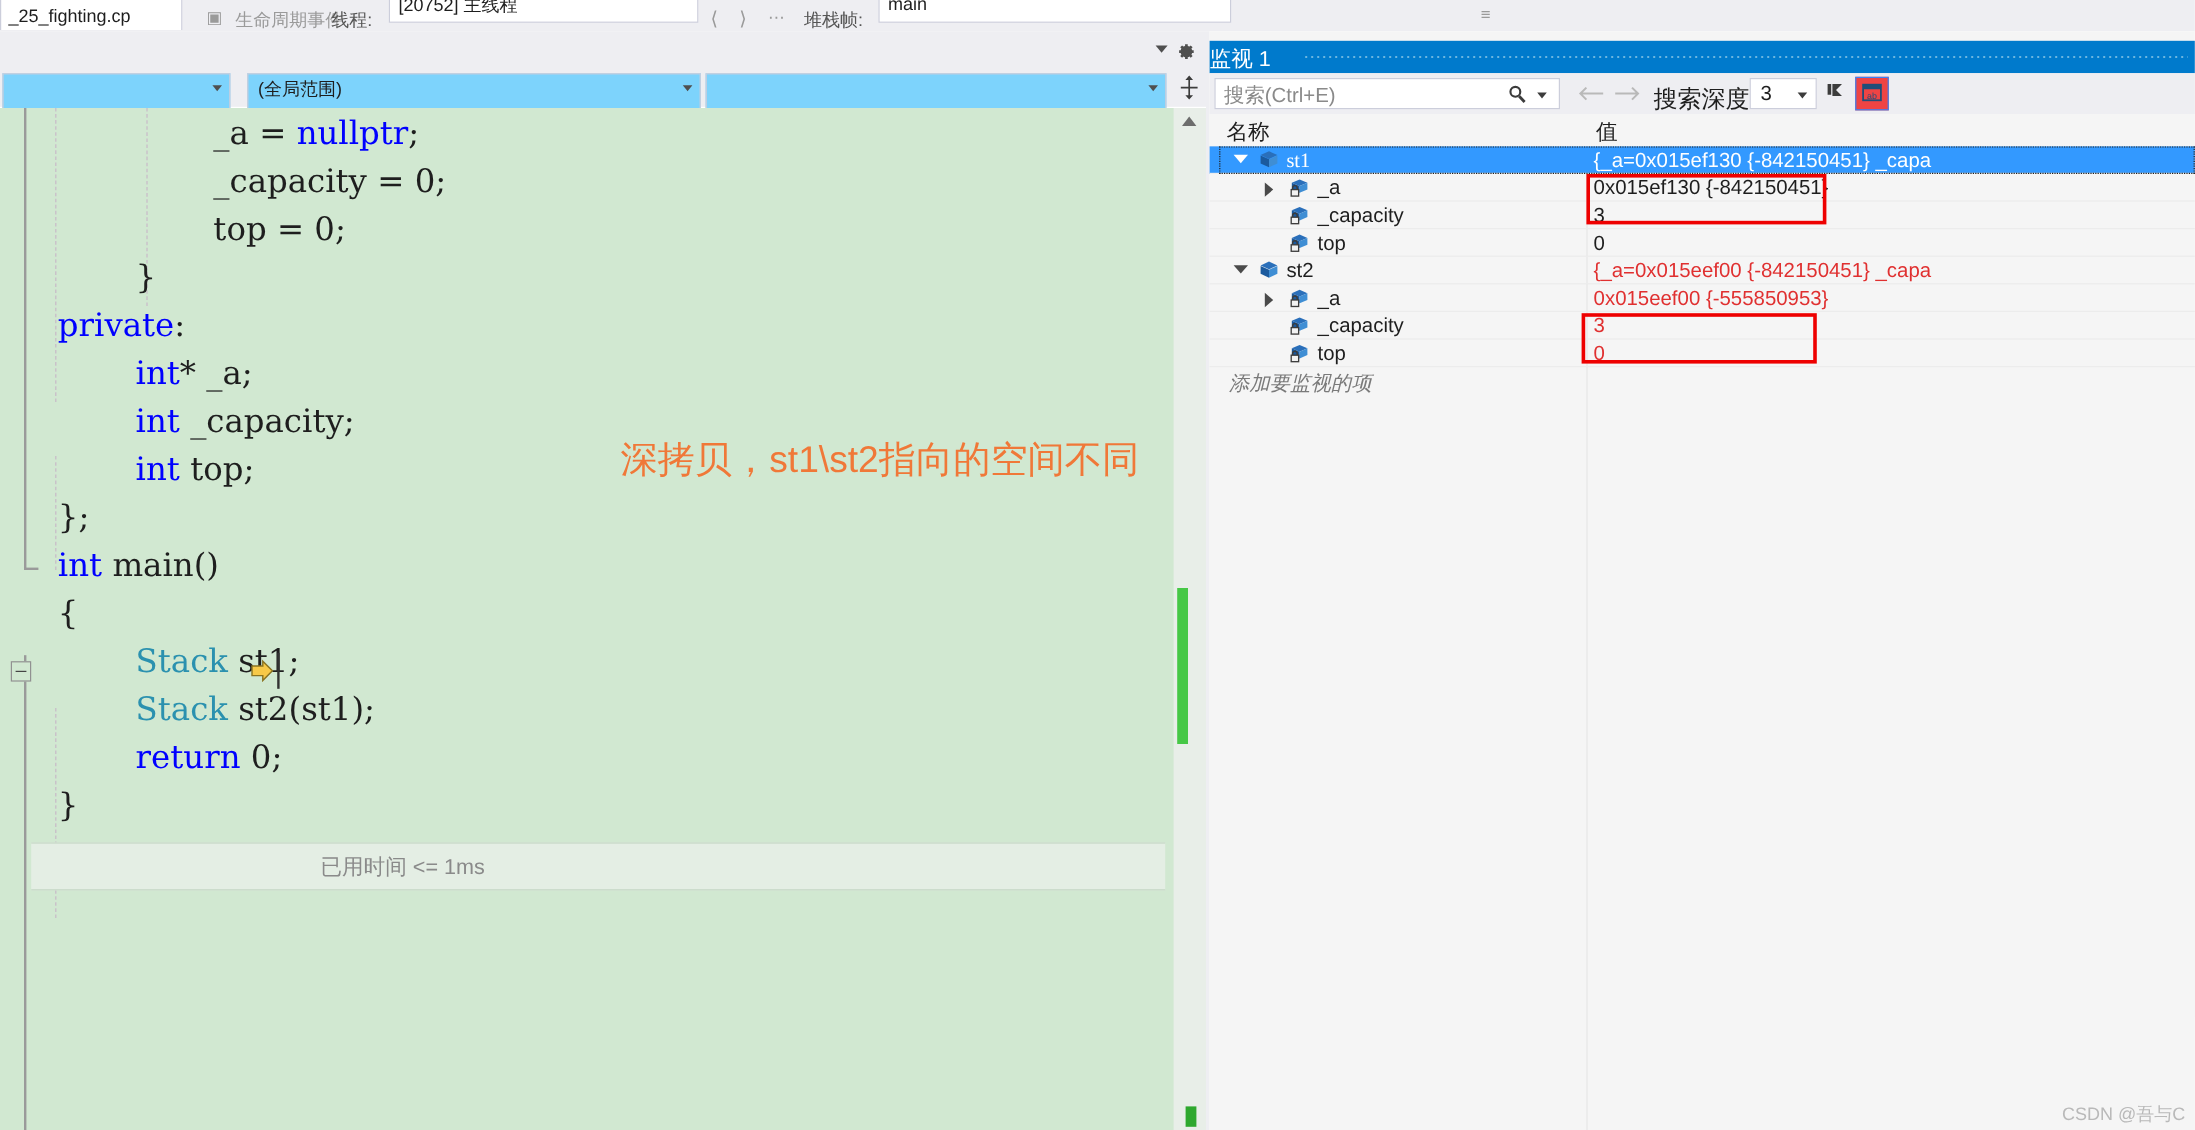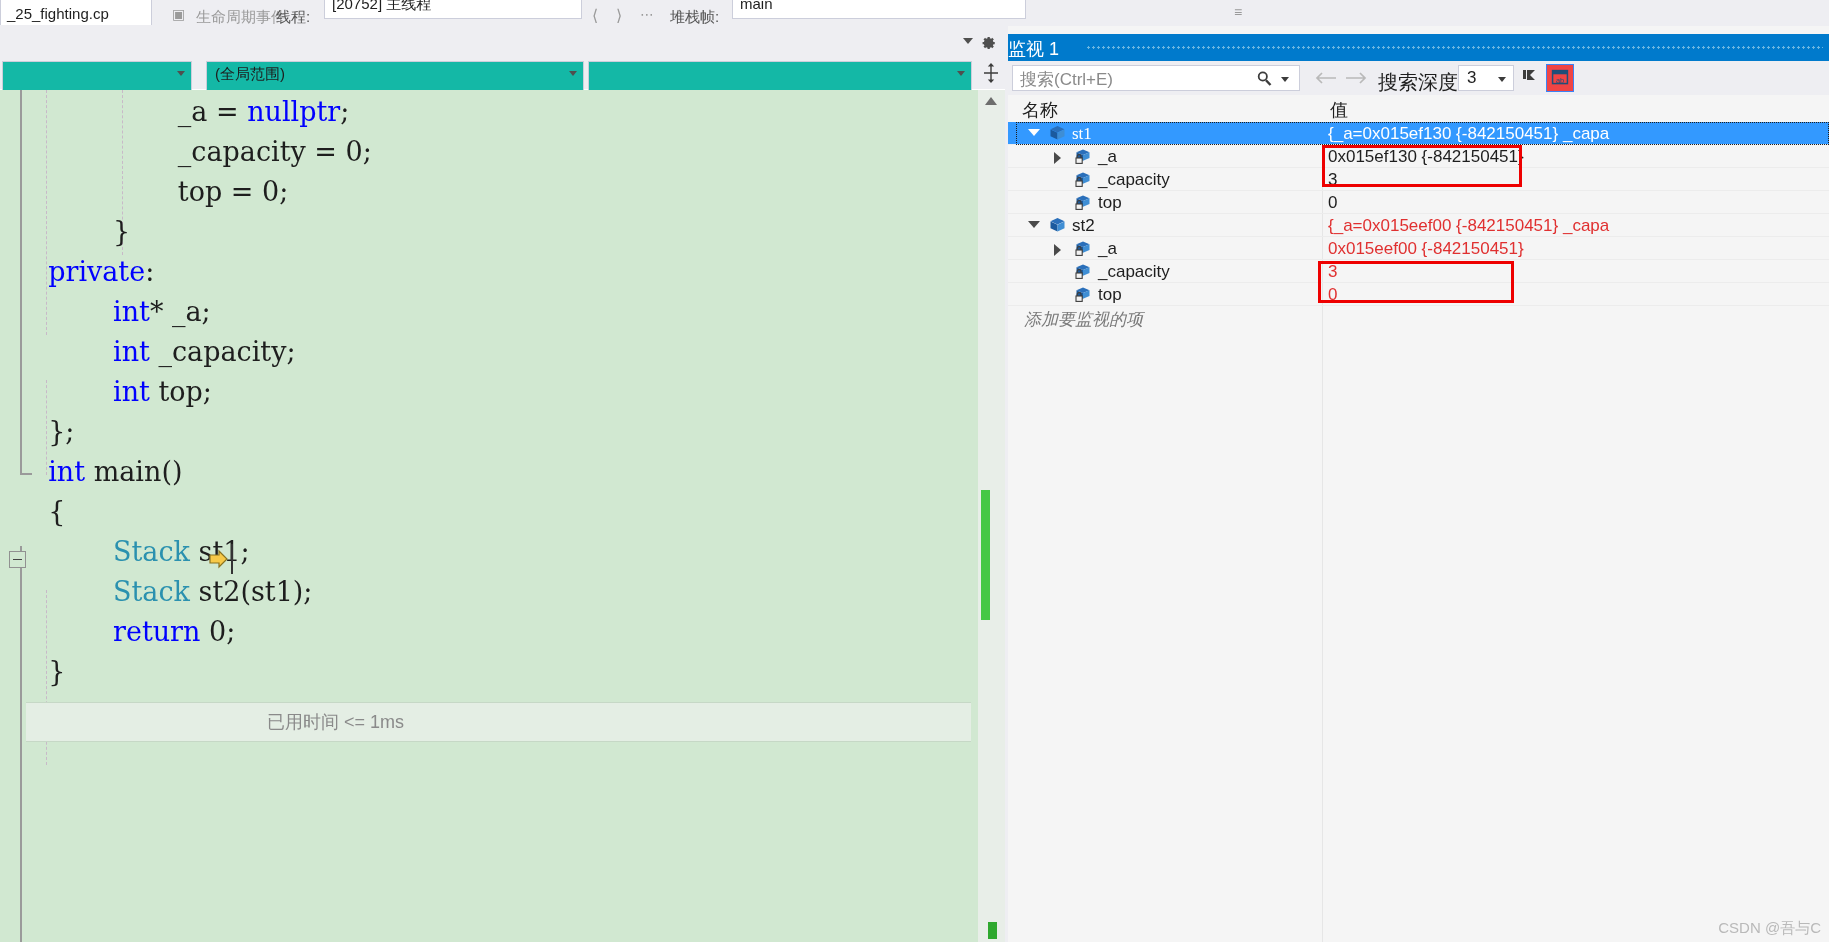--- a/index.html
+++ b/index.html
@@ -17,21 +17,21 @@
   .tabchip .tabtext{position:absolute;left:6px;top:16px;font-size:15px;color:#1e1e1e;white-space:nowrap;}
   .tb-item{position:absolute;font-size:15px;color:#555;white-space:nowrap;top:8px;}
   .tb-glyph{position:absolute;top:6px;font-size:14px;color:#9a9a9a;}
   .tb-box{position:absolute;background:#fff;border:1px solid #cccedb;}
   .tb-box .v{position:absolute;left:7px;top:1px;font-size:15px;color:#1e1e1e;white-space:nowrap;}
 
   
   .navbar{position:absolute;left:0;top:26px;width:1005px;height:63px;background:#eeeef2;}
   .nav-gear{position:absolute;right:8px;top:8px;width:18px;height:18px;}
   .nav-caret{position:absolute;right:32px;top:12px;width:0;height:0;border-left:5px solid transparent;border-right:5px solid transparent;border-top:6px solid #4f4f4f;}
-  .combo{position:absolute;top:61px;height:40px;background:#14b8a6;border:1px solid #cccedb;box-sizing:border-box;padding-left:10px;}
+  .combo{position:absolute;top:61px;height:40px;background:#7dd3fc;border:1px solid #cccedb;box-sizing:border-box;padding-left:10px;}
   .combo .ctext{position:absolute;left:8px;top:3px;font-size:15px;color:#1e1e1e;white-space:nowrap;}
   .combo .carr{position:absolute;right:6px;top:9px;width:0;height:0;border-left:4px solid transparent;border-right:4px solid transparent;border-top:5px solid #4f4f4f;}
   .splitter-ico{position:absolute;left:980px;top:61px;width:22px;height:24px;}
 
   
   .editor{position:absolute;left:0;top:90px;width:1005px;height:852px;background:#d1e8d1;overflow:hidden;}
   .ed-glyphmargin{position:absolute;left:0;top:0;width:26px;height:852px;background:#d1e8d1;}
   .code{position:absolute;left:0;top:0;width:1005px;height:852px;font-family:"DejaVu Serif","Liberation Serif",serif;}
   .ln{position:absolute;left:0;width:1005px;height:40px;white-space:pre;font-size:27px;line-height:40px;color:#1e1e1e;}
   .kw{color:#0000ff;}
@@ -187,20 +187,21 @@
         <div class="ln" style="top: 562px; padding-left: 48.2px;"><span class="ident">}</span></div>
       </div>
 
     <svg class="exec-arrow" style="left:206px;top:457px;" viewBox="0 0 26 24">
       <path fill="#f7c948" stroke="#8a7320" stroke-width="1.2" d="M4 8h9V4l8 8-8 8v-4H4z"></path>
     </svg>
     <div class="caret" style="left:231px;top:454px;"></div>
 
     <span class="elapsed" style="left:267px;top:620px;">已用时间 &lt;= 1ms</span>
 
+    <span class="annotation" style="left:517px;top:272px;">深拷贝，st1\st2指向的空间不同</span>
   </div>
 
   <div class="ed-scroll"></div>
   <svg class="ed-scroll-up" viewBox="0 0 20 16">
     <path fill="#6d6d6d" d="M10 4l6 8H4z"></path>
   </svg>
   <div class="ed-scroll-marker"></div>
   <div class="ed-scroll-marker2"></div>
 
   <div class="vdiv"></div>
@@ -313,21 +314,21 @@
           <div class="row" style="top: 142px;">
             <div class="tri closed" style="left: 46px;"></div>
             <span class="ic" style="left: 66px;"><svg viewBox="0 0 19 17" width="19" height="17">
                 <path fill="#2a6fba" d="M9 1.5l6.5 2.8L9 7.1 2.5 4.3z"></path>
                 <path fill="#1b5a9e" d="M2.5 4.3L9 7.1v5.6L2.5 9.9z"></path>
                 <path fill="#3f8ed4" d="M15.5 4.3L9 7.1v5.6l6.5-2.8z"></path>
                 <path fill="none" stroke="#3c3c3c" stroke-width="1.2" d="M3.2 10.2V8.6a1.9 1.9 0 0 1 3.8 0v1.6"></path>
                 <rect x="2" y="10" width="6.2" height="5.4" fill="#f2f2f2" stroke="#3c3c3c" stroke-width="1.1"></rect>
               </svg></span>
             <span class="nm" style="left: 90px;">_a</span>
-            <span class="val red">0x015eef00 {-842150451}</span>
+            <span class="val red">0x015eef00 {-555850953}</span>
           </div>
           <div class="row" style="top: 165px;">
             <span class="ic" style="left: 66px;"><svg viewBox="0 0 19 17" width="19" height="17">
                 <path fill="#2a6fba" d="M9 1.5l6.5 2.8L9 7.1 2.5 4.3z"></path>
                 <path fill="#1b5a9e" d="M2.5 4.3L9 7.1v5.6L2.5 9.9z"></path>
                 <path fill="#3f8ed4" d="M15.5 4.3L9 7.1v5.6l6.5-2.8z"></path>
                 <path fill="none" stroke="#3c3c3c" stroke-width="1.2" d="M3.2 10.2V8.6a1.9 1.9 0 0 1 3.8 0v1.6"></path>
                 <rect x="2" y="10" width="6.2" height="5.4" fill="#f2f2f2" stroke="#3c3c3c" stroke-width="1.1"></rect>
               </svg></span>
             <span class="nm" style="left: 90px;">_capacity</span>

